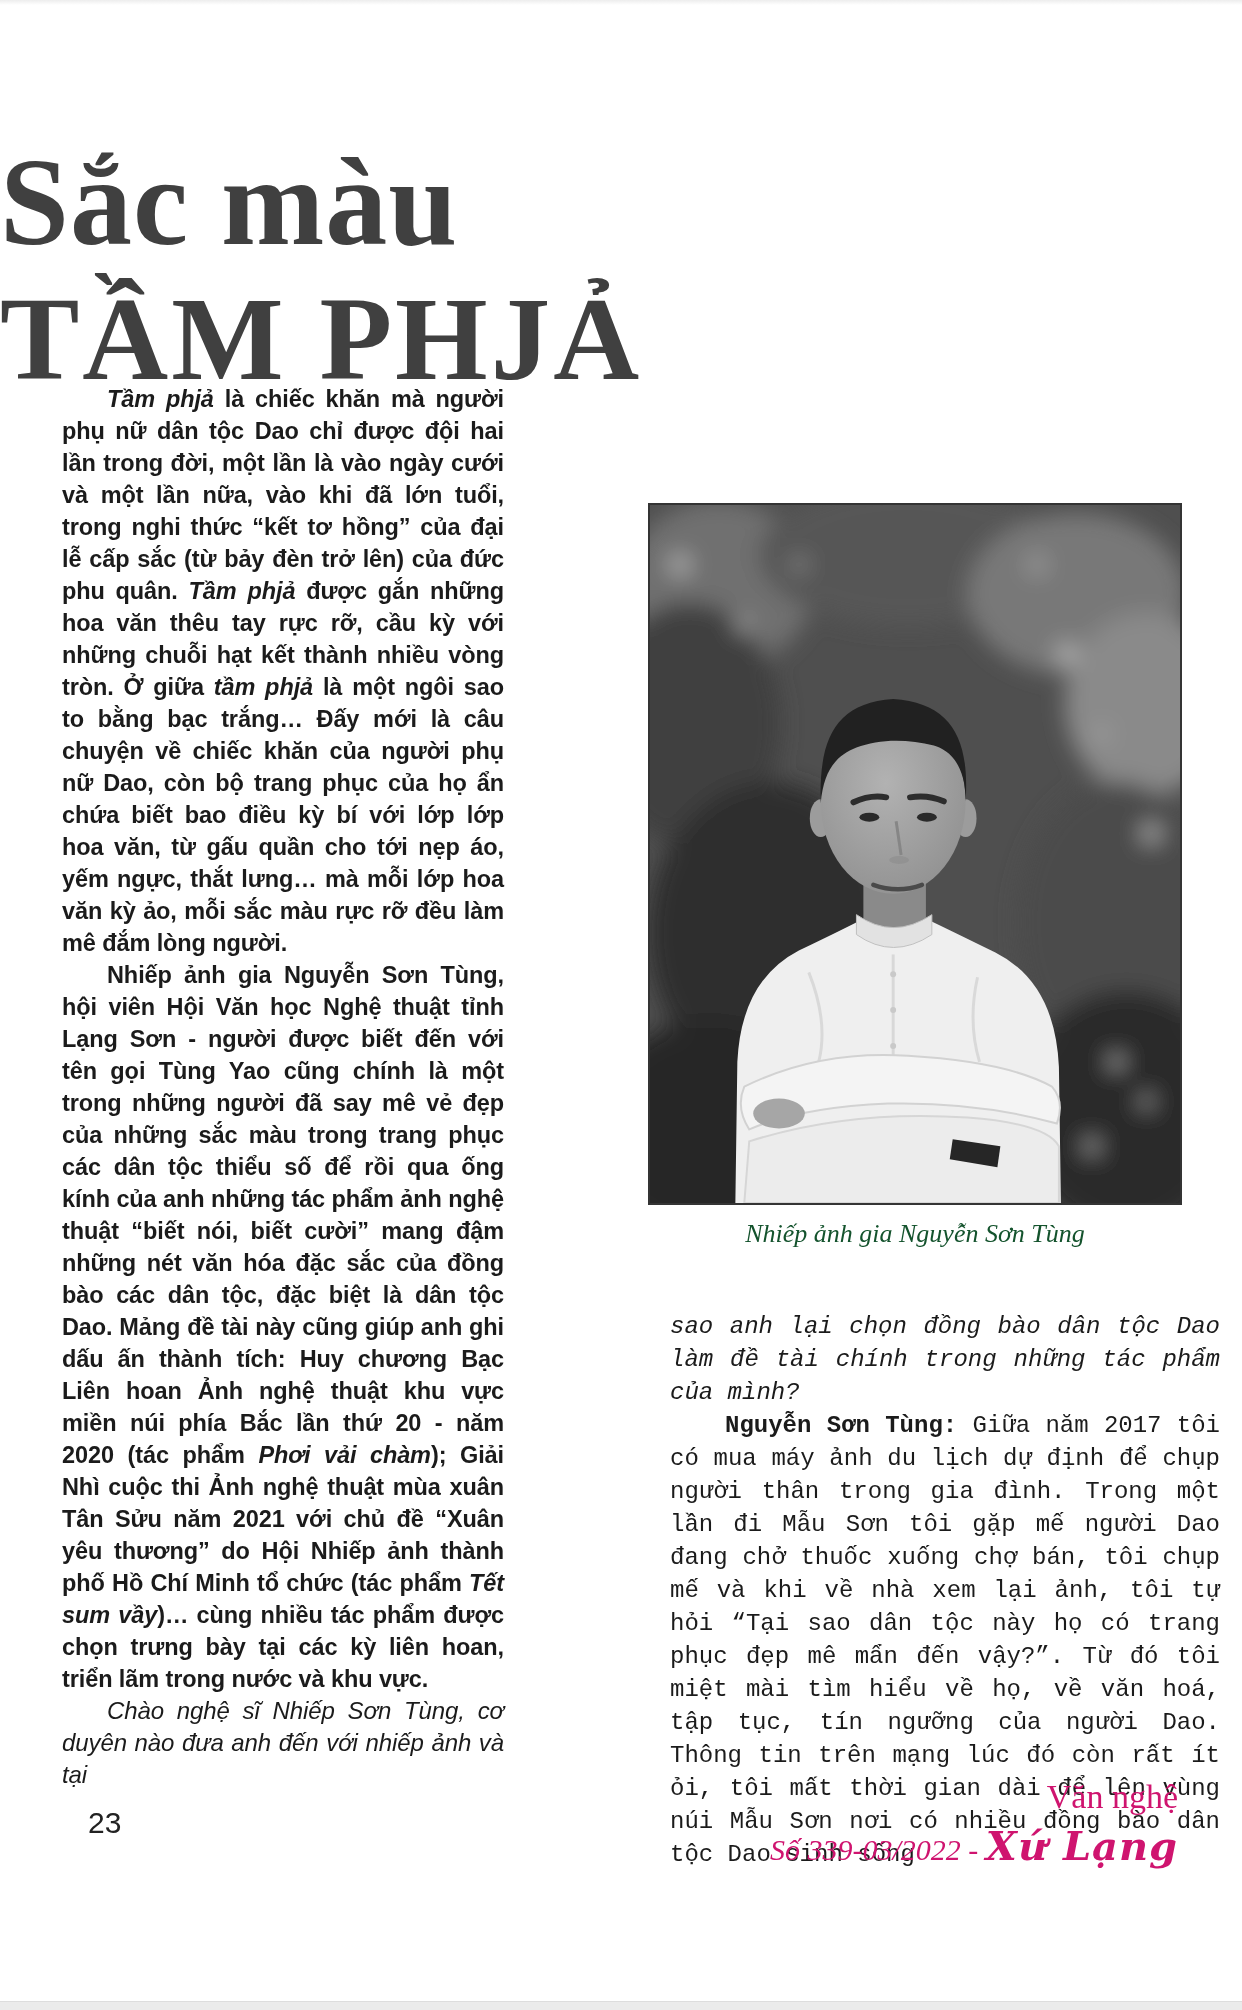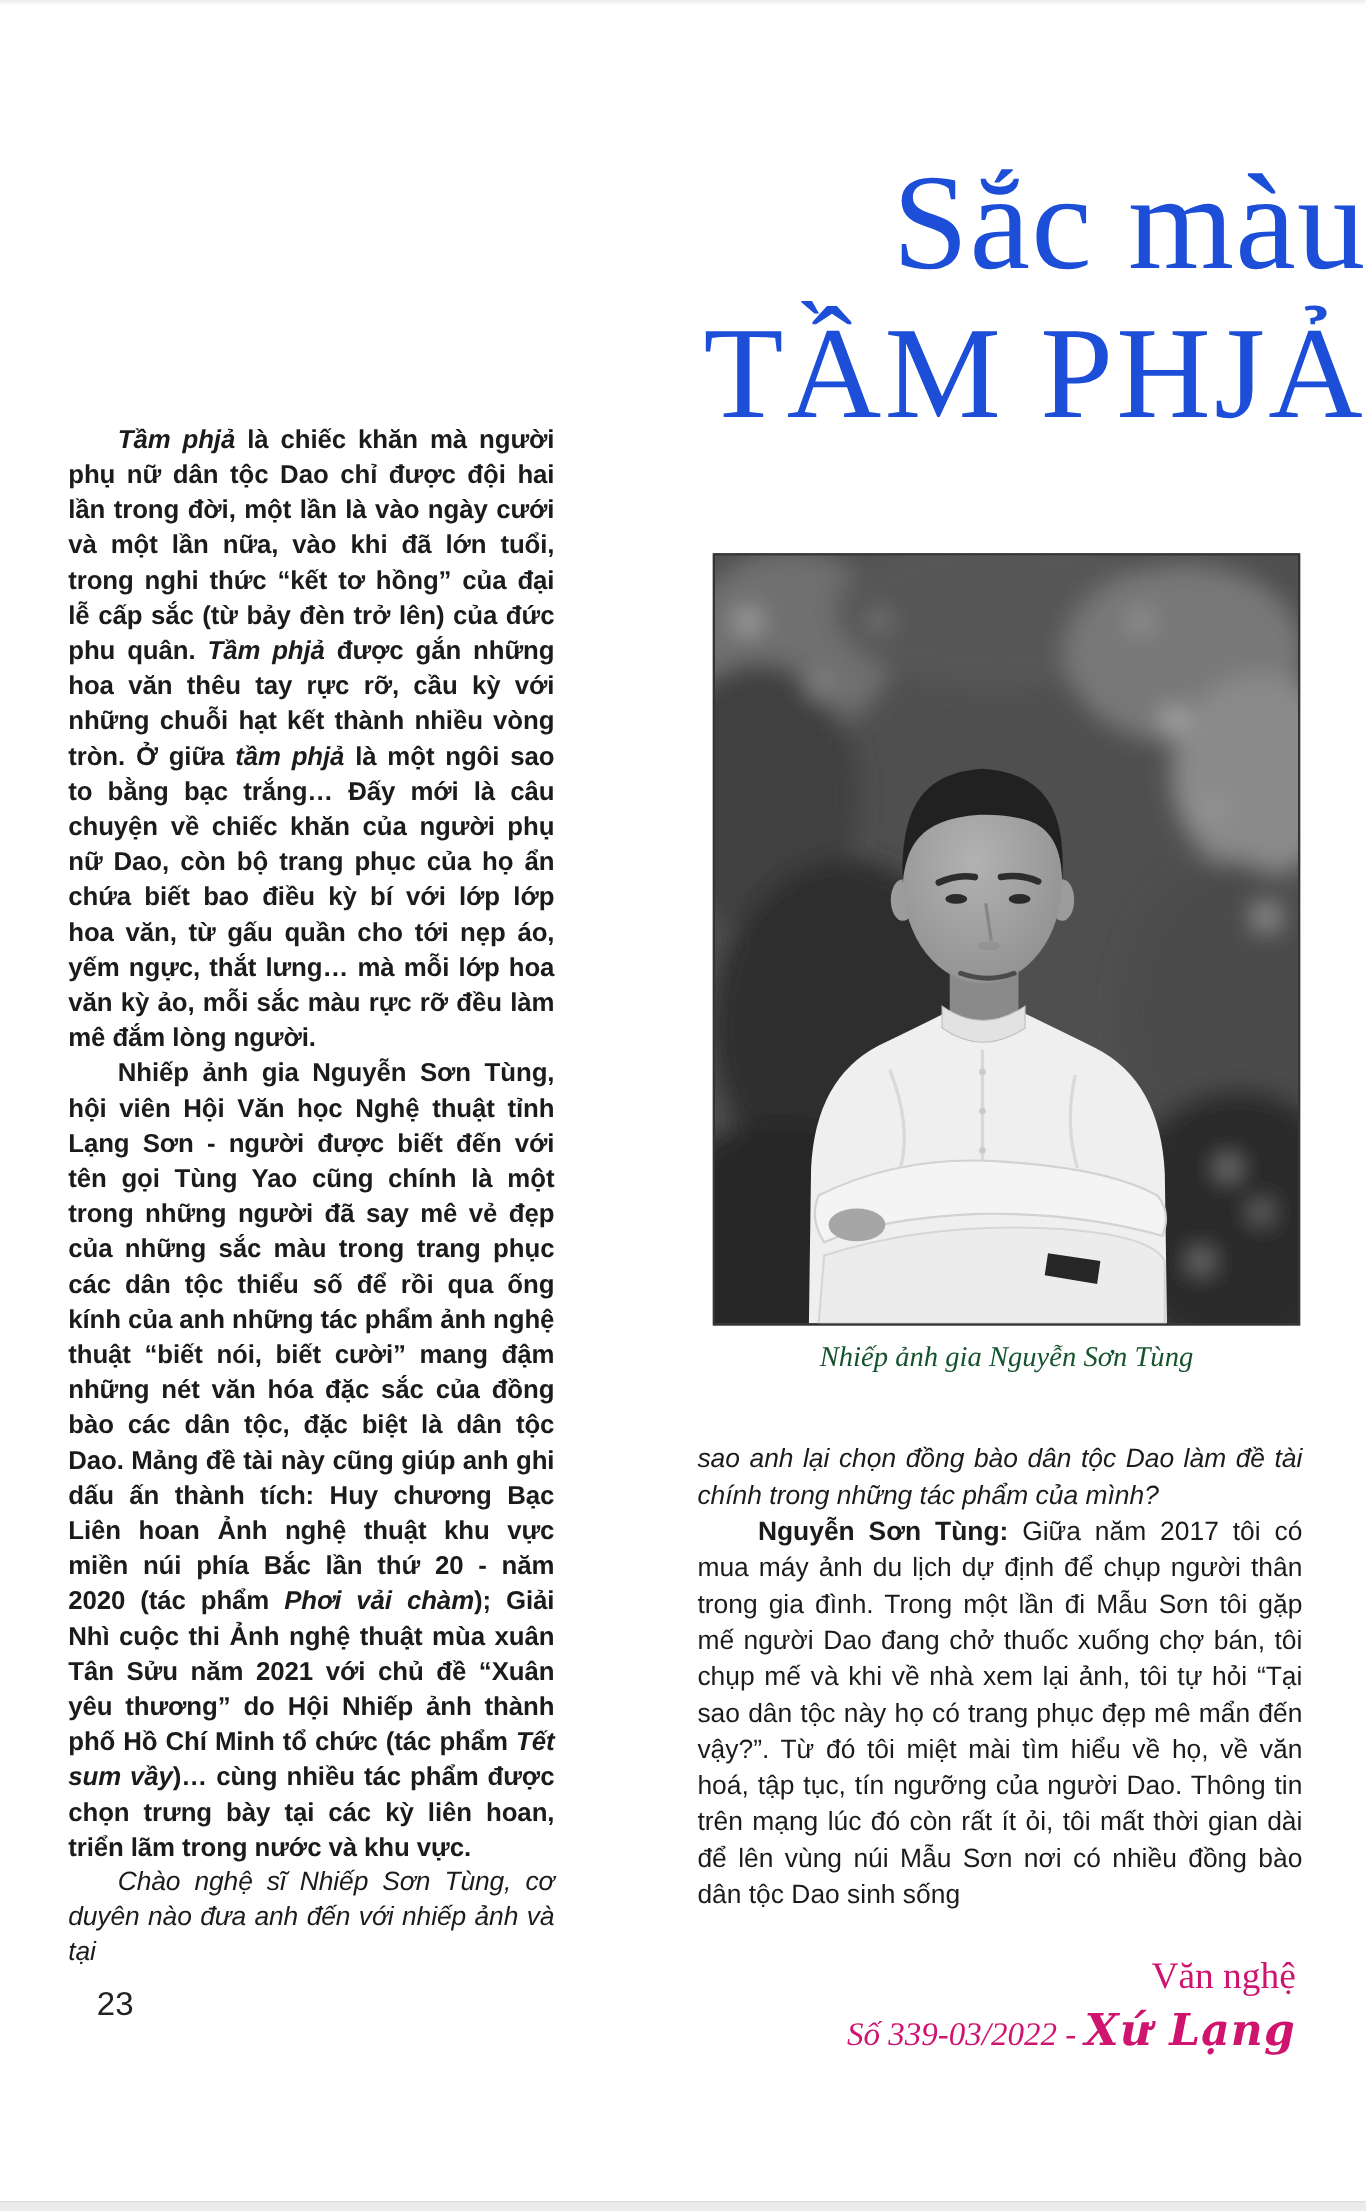--- a/index.html
+++ b/index.html
@@ -5,39 +5,39 @@
   html,body{margin:0;padding:0;background:#fff;}
   .page{
     position:relative;width:1242px;height:2010px;background:#fff;overflow:hidden;
     font-family:"Liberation Sans", sans-serif;color:#1b1b1b;
   }
   .top-edge{position:absolute;top:0;left:0;right:0;height:5px;
     background:linear-gradient(#ededed,#ffffff);}
   .bottom-strip{position:absolute;left:0;right:0;bottom:0;height:8px;
     background:#ebebeb;border-top:1px solid #dddddd;}
 
-  .title{position:absolute;top:136px;left:0;right:0;margin:0;text-align:right;
-    font-family:"Liberation Serif", serif;font-weight:normal;color:#1d4ed8;}
+  .title{position:absolute;top:136px;left:0;right:0;margin:0;text-align:left;
+    font-family:"Liberation Serif", serif;font-weight:bold;color:#404040;}
   .title .t1{display:block;font-size:124px;line-height:134px;letter-spacing:1px;}
   .title .t2{display:block;font-size:119px;line-height:138px;letter-spacing:3px;}
 
   .col-left{position:absolute;left:62px;top:383px;width:442px;text-align:justify;}
   .col-left p{margin:0;font-size:23.5px;line-height:32px;font-weight:bold;
     text-indent:45px;letter-spacing:-0.1px;}
   .col-left p.q-italic{font-weight:normal;font-style:italic;font-size:24px;}
   .col-left i{font-style:italic;}
 
   .photo-fig{position:absolute;left:648px;top:503px;width:534px;margin:0;}
   .photo{width:534px;height:702px;box-sizing:border-box;border:2px solid #343434;
     background:#4f4f4f;}
   .photo svg{display:block;width:100%;height:100%;}
   .photo-fig figcaption{margin-top:14px;text-align:center;
     font-family:"Liberation Serif", serif;font-style:italic;font-size:26px;color:#14532d;}
 
-  .col-right{position:absolute;left:634px;top:1310px;width:550px;text-align:justify;}
+  .col-right{position:absolute;left:670px;top:1310px;width:550px;text-align:justify;font-family:Liberation Mono, monospace;}
   .col-right p{margin:0;font-size:24px;line-height:33px;}
   .col-right p.q-cont{font-style:italic;text-indent:0;}
   .col-right p.answer{text-indent:55px;}
   .col-right .lead{font-weight:bold;}
 
   .page-number{position:absolute;left:88px;top:1806px;font-size:30px;color:#222;}
 
   .footer-brand{position:absolute;right:64px;top:1778px;text-align:right;color:#cf146f;}
   .mag-name{font-family:"Liberation Serif", serif;font-size:34px;line-height:38px;}
   .issue-line{margin-top:6px;white-space:nowrap;}

